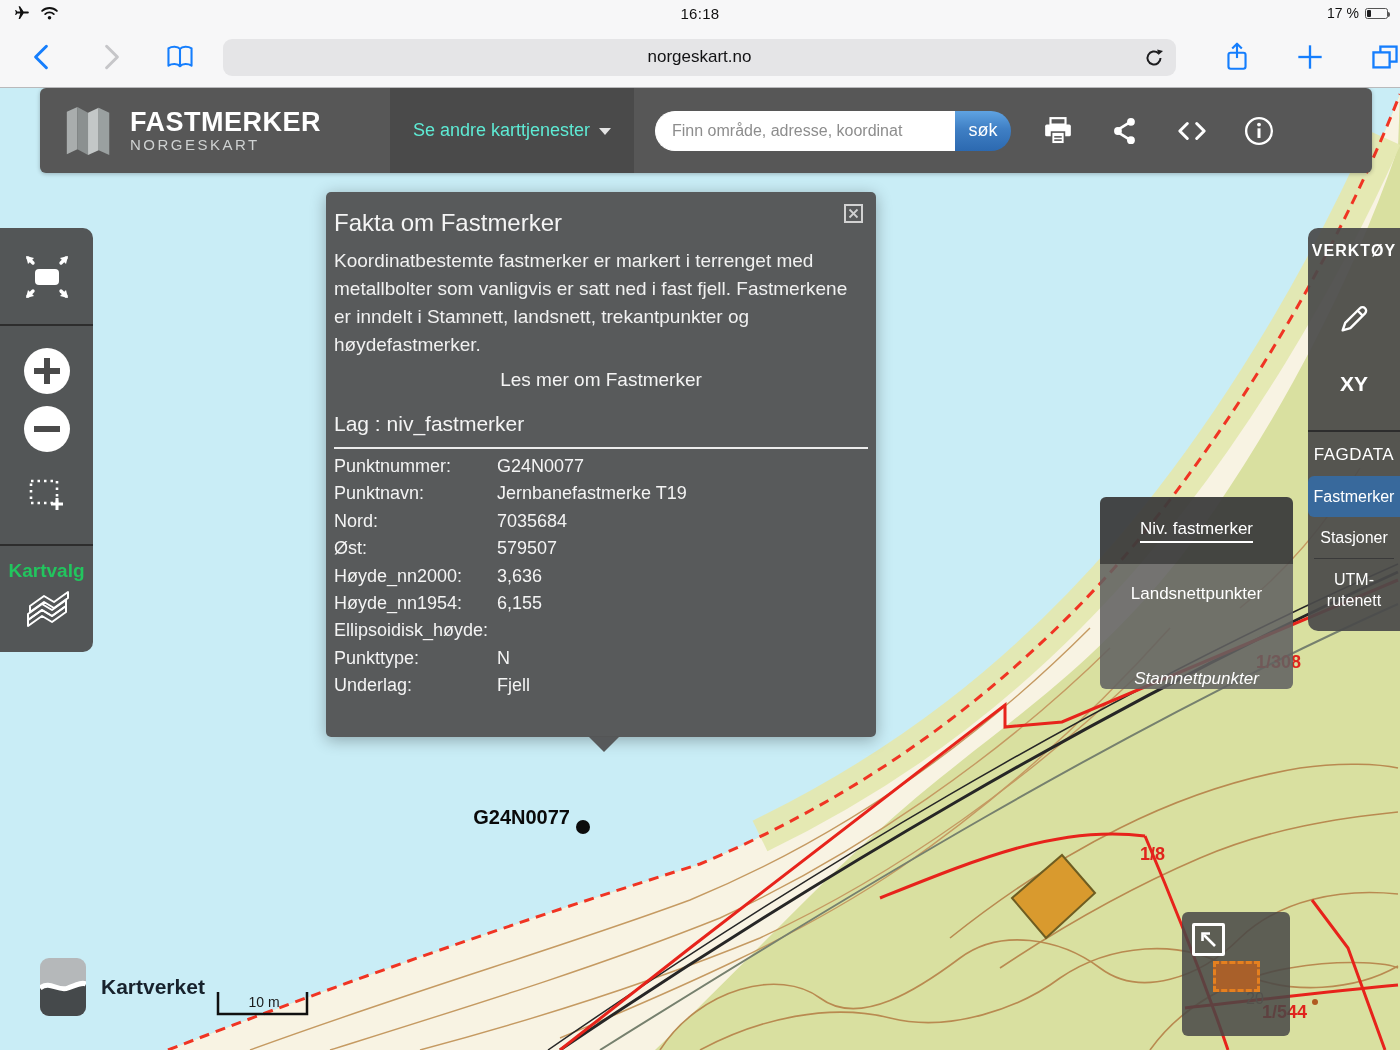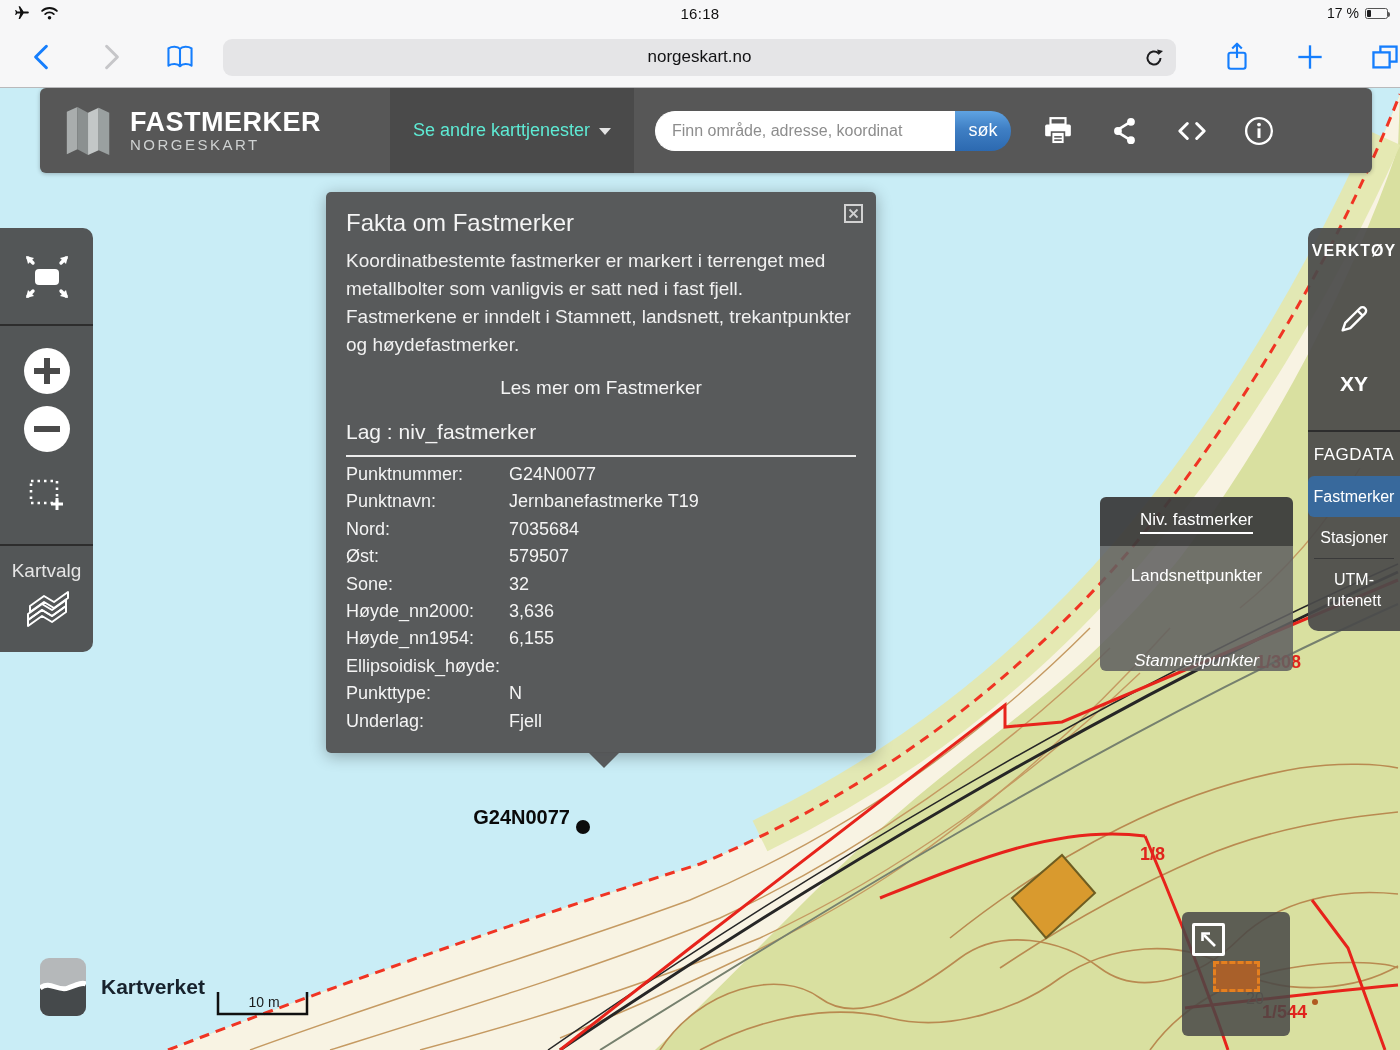--- a/index.html
+++ b/index.html
@@ -51,49 +51,49 @@
   .lt-section { display:flex; flex-direction:column; align-items:center; }
   .lt-divider { height:2px; background:#2d2d2d; width:100%; }
   .fullscreen-block { padding:26px 0 24px; }
   .zoom-block { padding:22px 0 30px; display:flex; flex-direction:column; align-items:center; gap:12px; }
   .round-btn { width:46px; height:46px; border-radius:50%; background:#fff; display:flex; align-items:center; justify-content:center; cursor:pointer; }
   .plus-h { width:26px; height:6px; background:#4a4a4a; position:absolute; }
   .plus-v { width:6px; height:26px; background:#4a4a4a; position:absolute; }
   .relbox { position:relative; width:46px; height:46px; }
   .select-area-btn { margin-top:12px; cursor:pointer; }
   .kartvalg-block { padding:14px 0 16px; cursor:pointer; }
-  .kartvalg-label { font-size:19px; font-weight:normal; color:#e5e5e5; }
+  .kartvalg-label { font-size:19px; font-weight:bold; color:#22c55e; }
 
   
   .right-toolbar { position:absolute; right:0; top:228px; width:92px; background:rgba(74,74,74,.93); border-radius:10px 0 0 10px; z-index:20; color:#fff; text-align:center; }
   .rt-heading { font-size:16px; font-weight:bold; letter-spacing:1px; padding-top:14px; }
   .pencil-btn { margin:42px auto 0; width:34px; height:34px; cursor:pointer; }
   .xy-btn { margin-top:36px; font-size:21px; font-weight:bold; cursor:pointer; }
   .rt-divider { margin-top:34px; height:2px; background:#2d2d2d; }
   .fagdata-heading { font-size:17px; font-weight:normal; letter-spacing:.5px; padding-top:13px; }
   .rt-item { font-size:16px; padding:10px 2px; cursor:pointer; line-height:21px; }
   .rt-item.active { background:#38699c; margin-top:11px; border-radius:6px 0 0 6px; }
   .rt-thin-div { height:1px; background:#3a3a3a; margin:0 6px; }
   .rt-bottom-pad { height:10px; }
 
   
   .submenu { position:absolute; left:1100px; top:497px; width:193px; border-radius:6px; overflow:hidden; z-index:21; }
   .submenu-item { height:55px; display:flex; align-items:center; justify-content:center; font-size:17px; color:#fff; background:rgba(97,97,97,.88); cursor:pointer; }
-  .submenu-item.first { height:49px; background:rgba(60,60,60,.95); }
+  .submenu-item.first { height:67px; background:rgba(60,60,60,.95); }
   .submenu-item.first span { border-bottom:2px solid #fff; padding-bottom:2px; }
   .submenu-item.mid { height:60px; }
   .submenu-item.last { height:65px; align-items:flex-end; padding-top:16px;font-style:italic; }
 
   
-  .popup { position:absolute; left:326px; top:192px; width:550px; min-height:545px; background:rgba(84,85,86,.97); border-radius:5px; z-index:25; color:#f4f4f4; padding:16px 20px 18px; box-shadow:0 3px 16px rgba(0,0,0,.3); }
+  .popup { position:absolute; left:326px; top:192px; width:550px; min-height:545px; background:rgba(84,85,86,.97); border-radius:5px; z-index:25; color:#f4f4f4; padding:16px 8px 18px; box-shadow:0 3px 16px rgba(0,0,0,.3); }
   .popup::after { content:""; position:absolute; left:262px; bottom:-15px; width:0; height:0; border-left:16px solid transparent; border-right:16px solid transparent; border-top:16px solid rgba(84,85,86,.97); }
   .popup-close { position:absolute; right:13px; top:12px; width:19px; height:19px; cursor:pointer; }
   .popup-title { font-size:24px; line-height:30px; }
   .popup-body { margin-top:9px; font-size:19px; line-height:28px; color:#f1f1f1; }
-  .popup-link { margin-top:18px; text-align:center; font-size:19px; cursor:pointer; }
+  .popup-link { margin-top:10px; text-align:center; font-size:19px; cursor:pointer; }
   .layer-heading { margin-top:21px; font-size:21px; }
   .popup-hr { margin-top:11px; border:none; border-top:2px solid #ececec; }
   .ptable { margin-top:4px; }
   .prow { display:grid; grid-template-columns:163px 1fr; font-size:18px; line-height:27.4px; }
 
   
   .mini-panel { position:absolute; left:1182px; top:912px; width:108px; height:124px; background:rgba(70,70,70,.85); border-radius:6px; z-index:20; }
   .mini-arrow-btn { position:absolute; left:10px; top:11px; width:33px; height:33px; border:3px solid #fff; border-radius:2px; display:flex; align-items:center; justify-content:center; cursor:pointer; }
   .mini-legend { position:absolute; left:31px; top:49px; width:47px; height:31px; background:#a9602a; border:3px dashed #e5801f; }
 
@@ -387,24 +387,20 @@
       </div>
     <div class="prow">
         <span>Nord:</span>
         <span>7035684</span>
       </div>
     <div class="prow">
         <span>Øst:</span>
         <span>579507</span>
       </div>
     <div class="prow">
-        <span>Sone:</span>
-        <span>32</span>
-      </div>
-    <div class="prow">
         <span>Høyde_nn2000:</span>
         <span>3,636</span>
       </div>
     <div class="prow">
         <span>Høyde_nn1954:</span>
         <span>6,155</span>
       </div>
     <div class="prow">
         <span>Ellipsoidisk_høyde:</span>
         <span></span>

